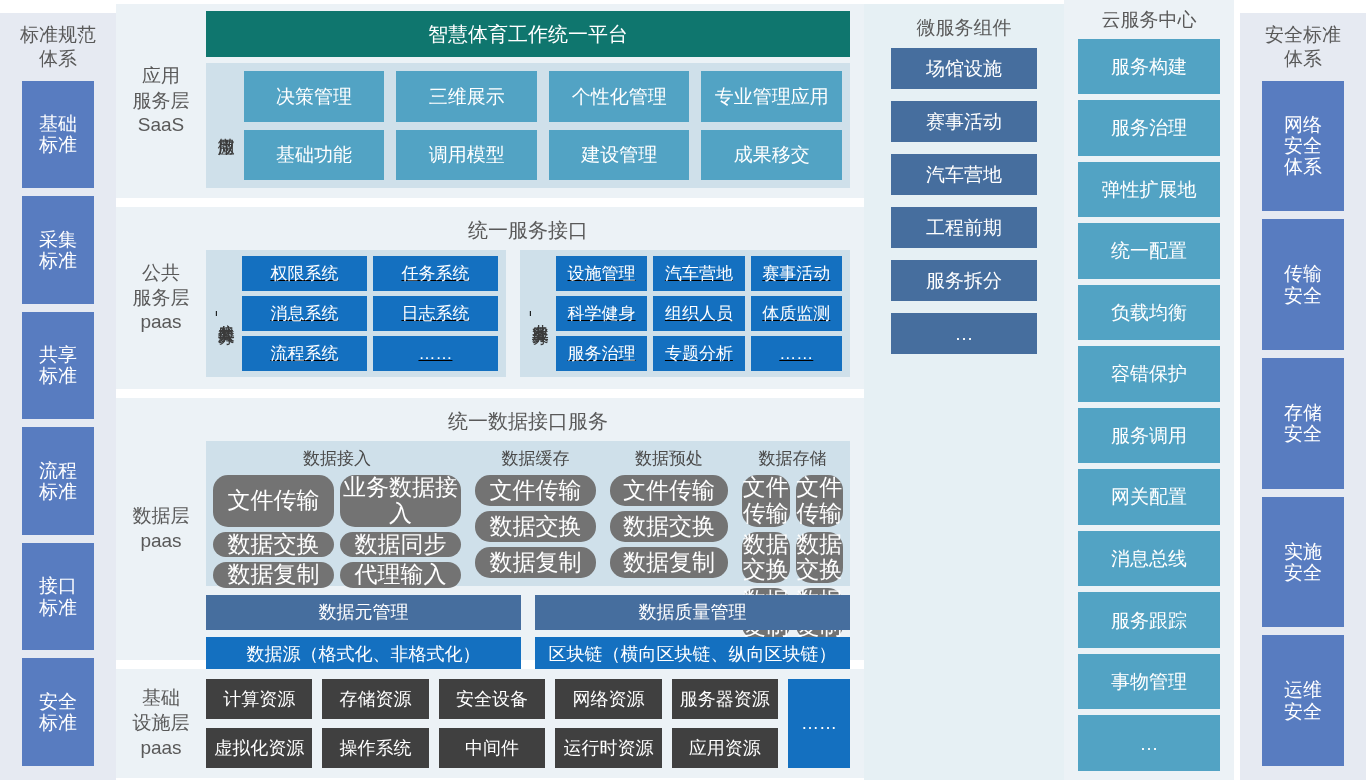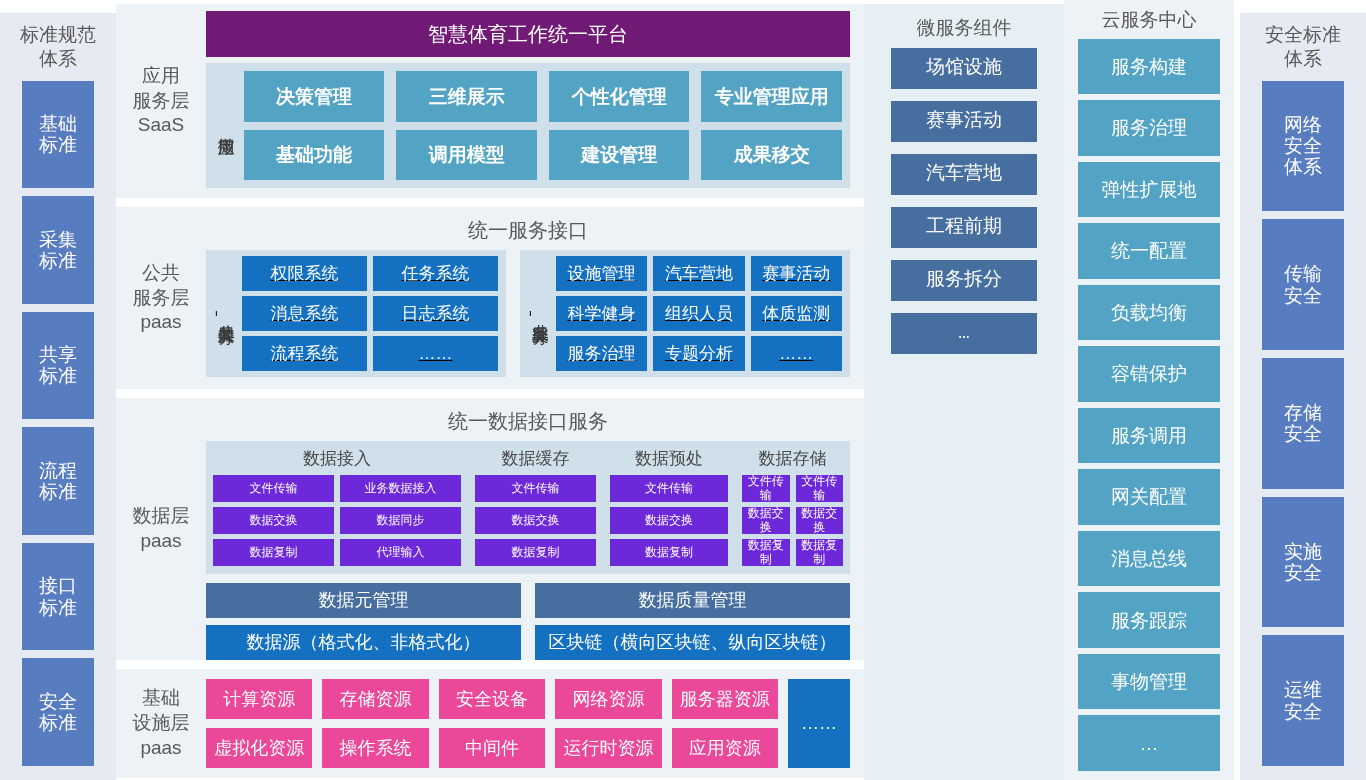--- a/index.html
+++ b/index.html
@@ -46,34 +46,34 @@
   .panel { background: #ecf2f6; display: flex; }
   .panel-label {
     width: 90px; flex: none; display: flex; align-items: center; justify-content: center;
     color: #595959; font-size: 19px; text-align: center; line-height: 1.3; white-space: pre-line;
   }
   .panel-body { flex: 1; display: flex; flex-direction: column; min-width: 0; }
 
   
   #saas-panel { height: 194px; margin-bottom: 9px; }
   .platform-bar {
-    background: #701a75; color: #fff; font-size: 20px;
+    background: #0f766e; color: #fff; font-size: 20px;
     height: 46px; display: flex; align-items: center; justify-content: center;
     margin: 7px 14px 6px 0;
   }
   .micro-wrap { flex: 1; background: #cfe0ea; margin: 0 14px 10px 0;
                 display: flex; padding: 8px; }
   .vlabel {
     writing-mode: vertical-rl; text-orientation: upright;
     color: #3b3b3b; font-size: 17px; letter-spacing: 1px;
     display: flex; align-items: center; justify-content: center;
     padding: 0 3px; flex: none; line-height: 1.05;
   }
   .micro-grid { flex: 1; display: grid; grid-template-columns: repeat(4, 1fr);
-                gap: 8px 12px; margin-left: 6px; font-weight: bold; }
+                gap: 8px 12px; margin-left: 6px; }
   .micro-grid .tile { background: #52a3c4; font-size: 19px; }
 
   
   #paas-panel { height: 182px; margin-bottom: 9px; }
   .section-title { color: #595959; font-size: 20px; text-align: center;
                    padding: 10px 14px 6px 0; }
   .paas-groups { flex: 1; display: flex; gap: 14px; margin: 0 14px 12px 0; text-decoration: underline; }
   .paas-group { background: #cfe0ea; display: flex; padding: 6px 8px; }
   .paas-group.g1 { width: 300px; flex: none; }
   .paas-group.g2 { flex: 1; }
@@ -88,42 +88,42 @@
   .dcol { background: #cfe0ea; display: flex; flex-direction: column;
           padding: 5px 7px 8px 7px; }
   .dcol.w1 { width: 262px; flex: none; }
   .dcol.w2 { width: 135px; flex: none; }
   .dcol.w3 { width: 132px; flex: none; }
   .dcol.w4 { flex: 1; }
   .dcol-title { text-align: center; color: #4a4a4a; font-size: 17px; padding: 1px 0 5px 0; }
   .dcol-grid { flex: 1; display: grid; gap: 5px 6px; }
   .dcol-grid.c1 { grid-template-columns: 1fr; }
   .dcol-grid.c2 { grid-template-columns: repeat(2, 1fr); }
-  .dcol-grid .tile { background: #6d28d9; font-size: 12px; }
+  .dcol-grid .tile { background: #737373; font-size: 23px; border-radius: 15px; }
   .wide-rows { margin: 9px 14px 0 0; display: flex; flex-direction: column; gap: 7px; }
   .wide-row { display: flex; gap: 14px; }
   .wide-row > .tile { flex: 1; height: 35px; font-size: 18px; }
   .bar-meta { background: #466e9e; }
   .bar-src  { background: #1470c0; }
 
   
   #infra-panel { flex: 1; }
   .infra-wrap { flex: 1; display: flex; gap: 10px; margin: 10px 14px 10px 0; }
   .infra-grid { flex: 1; display: grid; grid-template-columns: repeat(5, 1fr);
                 gap: 9px 10px; }
-  .infra-grid .tile { background: #ec4899; font-size: 18px; }
+  .infra-grid .tile { background: #404040; font-size: 18px; }
   .infra-dots { width: 62px; flex: none; background: #1470c0; color: #fff;
                 font-size: 18px; display: flex; align-items: center; justify-content: center; }
 
   
   .mscol { width: 200px; flex: none; background: #e6f0f4;
            display: flex; flex-direction: column; align-items: center;
            padding: 6px 0 8px 0; margin: 4px 0 0 0; }
   .mscol .col-title { margin: 6px 0 8px 0; }
-  .mscol-list { width: 146px; display: flex; flex-direction: column; gap: 12px; font-family: Liberation Mono, monospace; }
+  .mscol-list { width: 146px; display: flex; flex-direction: column; gap: 12px; }
   .mscol-list .tile { background: #466e9e; height: 41px; font-size: 19px; }
 
   
   .cloudcol { width: 170px; flex: none; background: #ecf2f6;
               display: flex; flex-direction: column; align-items: center;
               padding: 4px 0 6px 0; }
   .cloudcol .col-title { margin: 4px 0 4px 0; }
   .cloud-list { flex: 1; width: 142px; display: flex; flex-direction: column; }
   .cloud-list .tile { background: #52a3c4; font-size: 19px; flex: 1; margin: 3px 0; }
 

